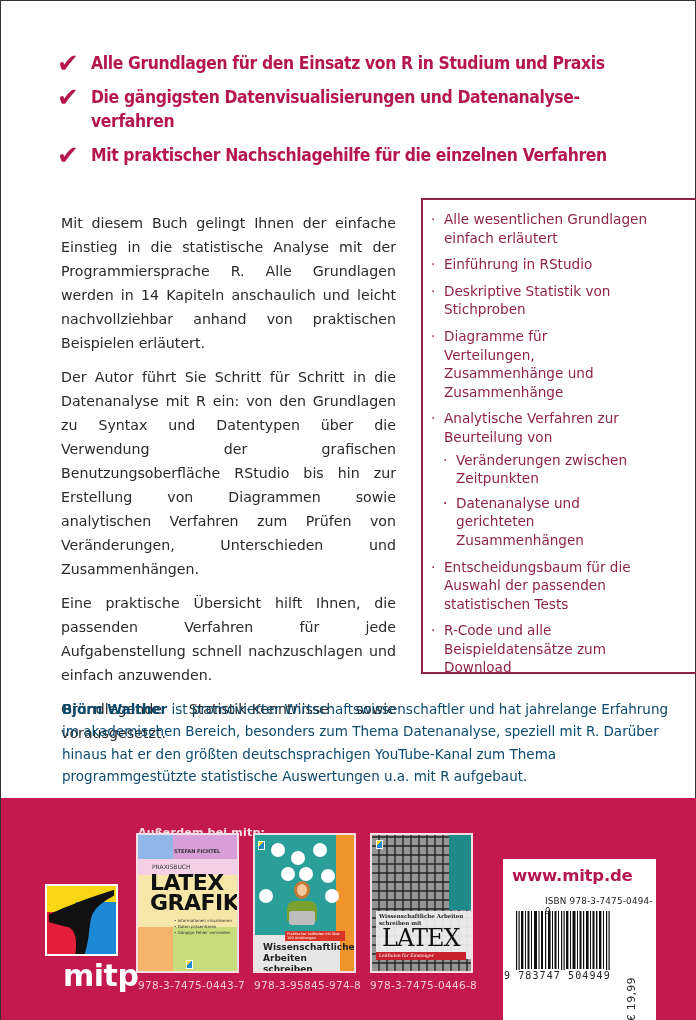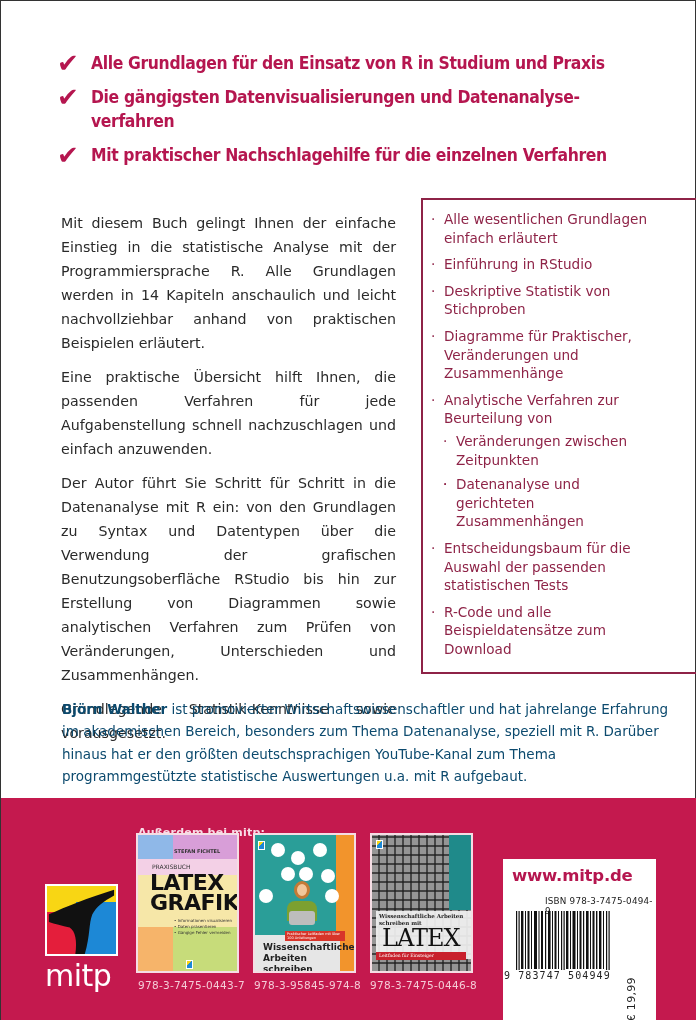--- a/index.html
+++ b/index.html
@@ -26,21 +26,21 @@
 
   .footer { position: absolute; left: 0; top: 797px; width: 696px; height: 223px; background: #c4194e; }
   .also { position: absolute; left: 137px; top: 10px; color: #f9dce6; font-weight: bold; font-size: 11px; letter-spacing: 0.2px; margin-top: 18px; }
 
   .logo { position: absolute; left: 44px; top: 86px; }
   .logo-box { width: 73px; height: 72px; border: 2px solid #fff; position: relative; overflow: hidden; background: #1d7fd0; }
   .logo-box .y { position: absolute; left: 0; top: 0; width: 100%; height: 38%; background: #f8d614; }
   .logo-box .r { position: absolute; left: 0; top: 38%; width: 42%; height: 62%; background: #e41e3b; }
   .logo-box .b { position: absolute; right: 0; top: 24%; width: 58%; height: 76%; background: #1d88d6; }
   .logo-box .ink { position: absolute; left: 0; top: 0; width: 100%; height: 100%; }
-  .logo-text { color: #fff; font-weight: normal; font-size: 30px; line-height: 32px; margin-top: 4px; letter-spacing: -0.5px; font-family: "DejaVu Sans", sans-serif; }
+  .logo-text { color: #fff; font-weight: bold; font-size: 30px; line-height: 32px; margin-top: 4px; letter-spacing: -0.5px; font-family: "DejaVu Sans", sans-serif; margin-left: 18px; }
 
   .book { position: absolute; top: 35px; width: 103px; height: 140px; border: 2px solid #f5dde4; overflow: hidden; }
   .book-isbn { position: absolute; top: 181px; color: #f5cbd7; font-size: 10.5px; letter-spacing: 0.3px; }
 
   .b1 { left: 135px; background: #f7e6a8; }
   .b1 .band1 { position: absolute; left: 0; top: 0; width: 100%; height: 24px; background: linear-gradient(90deg, #8fb8e8 0 35%, #d89ed8 35% 100%); }
   .b1 .band2 { position: absolute; left: 0; top: 24px; width: 100%; height: 16px; background: #f3d0e6; }
   .b1 .band3 { position: absolute; left: 0; top: 40px; width: 100%; height: 52px; background: #f6e7a8; }
   .b1 .band4 { position: absolute; left: 0; top: 92px; width: 100%; height: 48px; background: linear-gradient(90deg, #f6b46a 0 35%, #c7dc7a 35% 100%); }
   .b1 .author { position: absolute; left: 36px; top: 13px; font-size: 5px; font-weight: bold; color: #333; }
@@ -97,41 +97,41 @@
       </span>
     </div>
     <div class="hl">
       <span class="check">✔</span>
       <span class="txt">Mit praktischer Nachschlagehilfe für die einzelnen Verfahren</span>
     </div>
   </div>
 
   <div class="desc">
     <p style="hyphens:auto" lang="de">Mit diesem Buch gelingt Ihnen der einfache Einstieg in die statistische Analyse mit der Programmiersprache R. Alle Grundlagen werden in 14 Kapiteln anschaulich und leicht nachvollziehbar anhand von praktischen Beispielen erläutert.</p>
+    <p style="hyphens:auto" lang="de">Der Autor führt Sie Schritt für Schritt in die Datenanalyse mit R ein: von den Grundlagen zu Syntax und Datentypen über die Verwendung der grafischen Benutzungsoberfläche RStudio bis hin zur Erstellung von Diagrammen sowie analytischen Verfahren zum Prüfen von Veränderungen, Unterschieden und Zusammenhängen.</p>
     <p style="hyphens:auto" lang="de">Eine praktische Übersicht hilft Ihnen, die passenden Verfahren für jede Aufgabenstellung schnell nachzuschlagen und einfach anzuwenden.</p>
-    <p style="hyphens:auto" lang="de">Der Autor führt Sie Schritt für Schritt in die Datenanalyse mit R ein: von den Grundlagen zu Syntax und Datentypen über die Verwendung der grafischen Benutzungsoberfläche RStudio bis hin zur Erstellung von Diagrammen sowie analytischen Verfahren zum Prüfen von Veränderungen, Unterschieden und Zusammenhängen.</p>
     <p style="hyphens:auto" lang="de">Grundlegende Statistik-Kenntnisse sowie vorausgesetzt.</p>
   </div>
 
   <div class="features">
     <div class="feat">
         <span class="dot">·</span>
         <span class="ft">Alle wesentlichen Grundlagen einfach erläutert</span>
       </div>
     <div class="feat">
         <span class="dot">·</span>
         <span class="ft">Einführung in RStudio</span>
       </div>
     <div class="feat">
         <span class="dot">·</span>
         <span class="ft">Deskriptive Statistik von Stichproben</span>
       </div>
     <div class="feat">
         <span class="dot">·</span>
-        <span class="ft" style="width:190px">Diagramme für Praktischer, Veränderungen und Zusammenhänge</span>
+        <span class="ft" style="width:190px">Diagramme für Verteilungen, Zusammenhänge und Zusammenhänge</span>
       </div>
     <div class="feat" style="margin-bottom:4px">
         <span class="dot">·</span>
         <span class="ft" style="width:190px">Analytische Verfahren zur Beurteilung von</span>
       </div>
     <div class="feat sub">
         <span class="dot">·</span>
         <span class="ft" style="width:190px">Veränderungen zwischen Zeitpunkten</span>
       </div>
     <div class="feat sub">

